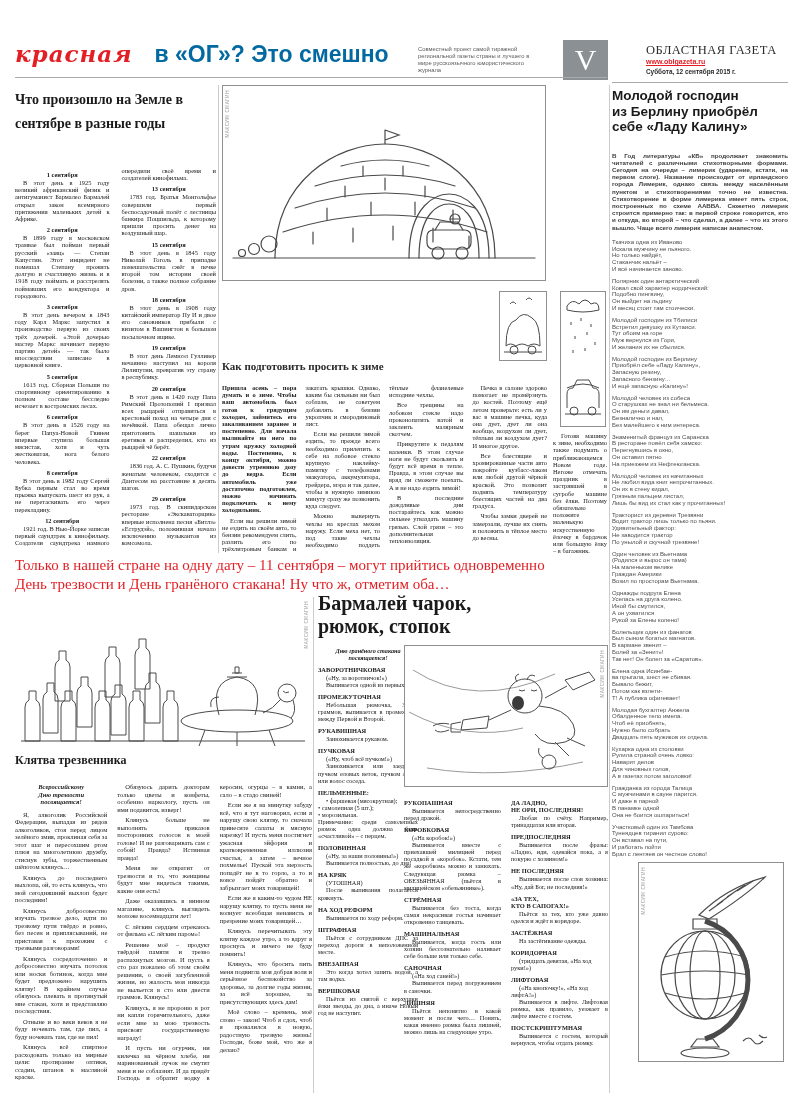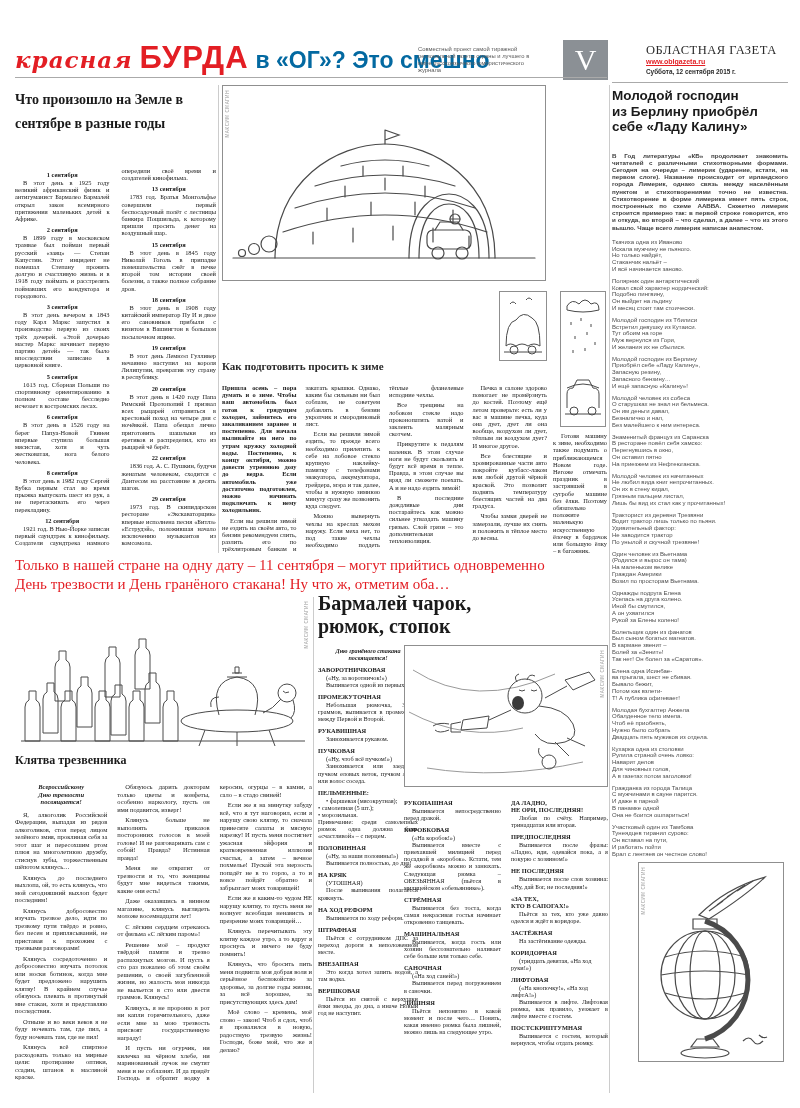--- a/index.html
+++ b/index.html
@@ -1,20 +1,20 @@
 <!DOCTYPE html>
 <html lang="ru"><head>
 <meta charset="utf-8">
 <style>
   html,body{margin:0;padding:0;background:#fff;}
   .page{position:relative;width:800px;height:1108px;background:#fff;overflow:hidden;
         font-family:"Liberation Serif",serif;color:#1a1a1a;}
   .abs{position:absolute;}
   
-  .masthead-left{left:15px;top:40px;width:560px;display:flex;align-items:baseline;gap:7px;}
+  .masthead-left{left:15px;top:40px;width:560px;display:flex;align-items:baseline;gap:22px;}
   .logo-script{font-family:"DejaVu Serif",serif;font-style:italic;font-weight:700;
                color:#e31e24;font-size:23px;letter-spacing:1px;}
   .logo-burda{font-family:"Liberation Sans",sans-serif;font-weight:800;color:#e31e24;
               font-size:31px;letter-spacing:1px;}
   .logo-gray{font-family:"Liberation Sans",sans-serif;font-weight:700;color:#0369a1;font-size:23px;}
   .subnote{left:418px;top:46px;width:124px;font-family:"Liberation Sans",sans-serif;
            font-size:5.8px;line-height:7px;color:#5a5a5a;}
   .vbox{left:563px;top:40px;width:45px;height:40px;background:#8b9095;color:#fff;
         display:flex;align-items:center;justify-content:center;font-size:30px;
         font-family:"Liberation Serif",serif;}
@@ -79,21 +79,20 @@
   .globe-box{position:relative;width:146px;height:200px;margin:4px 0 0 26px;}
   svg{display:block;}
 </style>
 </head>
 <body>
 
 <div class="page">
 
   <div class="abs masthead-left">
     <span class="logo-script">красная</span>
-    <span class="logo-burda">БУРДА</span>
     <span class="logo-gray">в «ОГ»? Это смешно</span>
   </div>
   <div class="abs subnote">Совместный проект самой тиражной региональной газеты страны и лучшего в мире русскоязычного юмористического журнала</div>
   <div class="abs vbox">V</div>
   <div class="abs og-name">ОБЛАСТНАЯ ГАЗЕТА</div>
   <div class="abs og-site">www.oblgazeta.ru</div>
   <div class="abs og-date">Суббота, 12 сентября 2015 г.</div>
   <div class="abs hrule" style="left:15px;top:77px;width:592px;"></div>
   <div class="abs hrule" style="left:612px;top:82px;width:176px;"></div>
 

